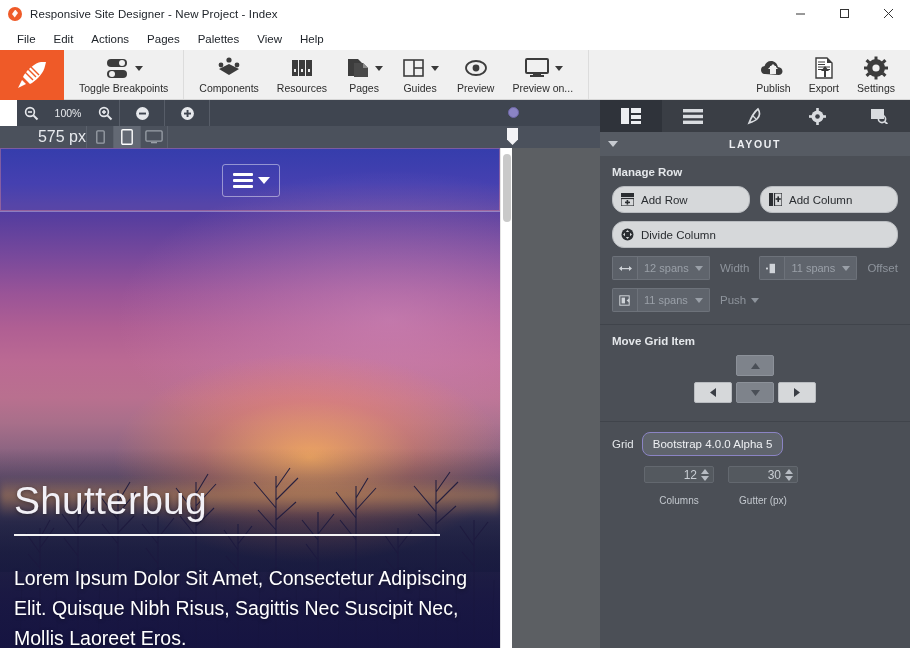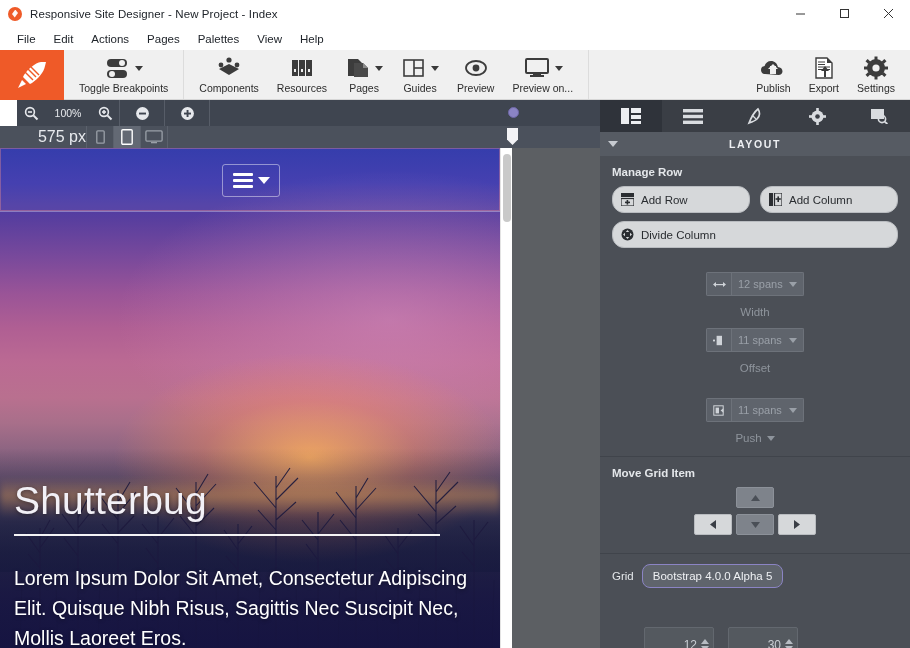--- a/index.html
+++ b/index.html
@@ -237,21 +237,21 @@
     overflow: hidden;
   }
   .merge-end {
     width: 28px; background: #d6d8da; display: flex; align-items: center;
     justify-content: center;
   }
   .merge-mid {
     flex: 1; display: flex; align-items: center; justify-content: center;
     font-size: 11.5px; color: #e9ebee;
   }
-  .spanrow { display: flex; align-items: center; gap: 10px; margin-top: 24px; flex-direction: column; }
+  .spanrow { display: flex; align-items: center; gap: 10px; margin-top: 8px; }
   .spangrp {
     display: flex; align-items: stretch; height: 24px; border-radius: 2px;
     overflow: hidden;
   }
   .span-ico {
     width: 26px; background: #5b6views; display: flex; align-items: center;
     justify-content: center; background: #5b6068; border: 1px solid #6d727a;
   }
   .span-sel {
     width: 72px; background: #5f646c; border: 1px solid #6d727a;
@@ -278,23 +278,23 @@
   .gridrow { display: flex; align-items: center; gap: 8px; }
   .grid-lbl { font-size: 11.5px; color: #e4e7ea; }
   .grid-sel {
     height: 24px; padding: 0 10px; display: flex; align-items: center;
     background: #5f646c; border: 1px solid #8b84c4; border-radius: 8px;
     font-size: 11.5px; color: #eef0f3;
   }
   .numrow { display: flex; gap: 14px; margin-top: 10px; padding-left: 32px; }
   .numcell { width: 70px; text-align: center; }
   .numbox {
-    height: 36px; background: #54595f; border: 1px solid #63686f;
+    height: 17px; background: #54595f; border: 1px solid #63686f;
     border-radius: 2px; display: flex; align-items: center;
-    justify-content: flex-end; padding-right: 4px; gap: 4px; margin-top: 29px;
+    justify-content: flex-end; padding-right: 4px; gap: 4px;
   }
   .numval { font-size: 12px; color: #c9ced4; }
   .spin { display: flex; flex-direction: column; gap: 2px; }
   .spin i {
     display:block; width:0;height:0;border-left:4px solid transparent;
     border-right:4px solid transparent;
   }
   .spin i.up { border-bottom: 5px solid #b7bcc3; }
   .spin i.dn { border-top: 5px solid #b7bcc3; }
   .numlbl { font-size: 10px; color: #c3c8ce; margin-top: 12px; }

